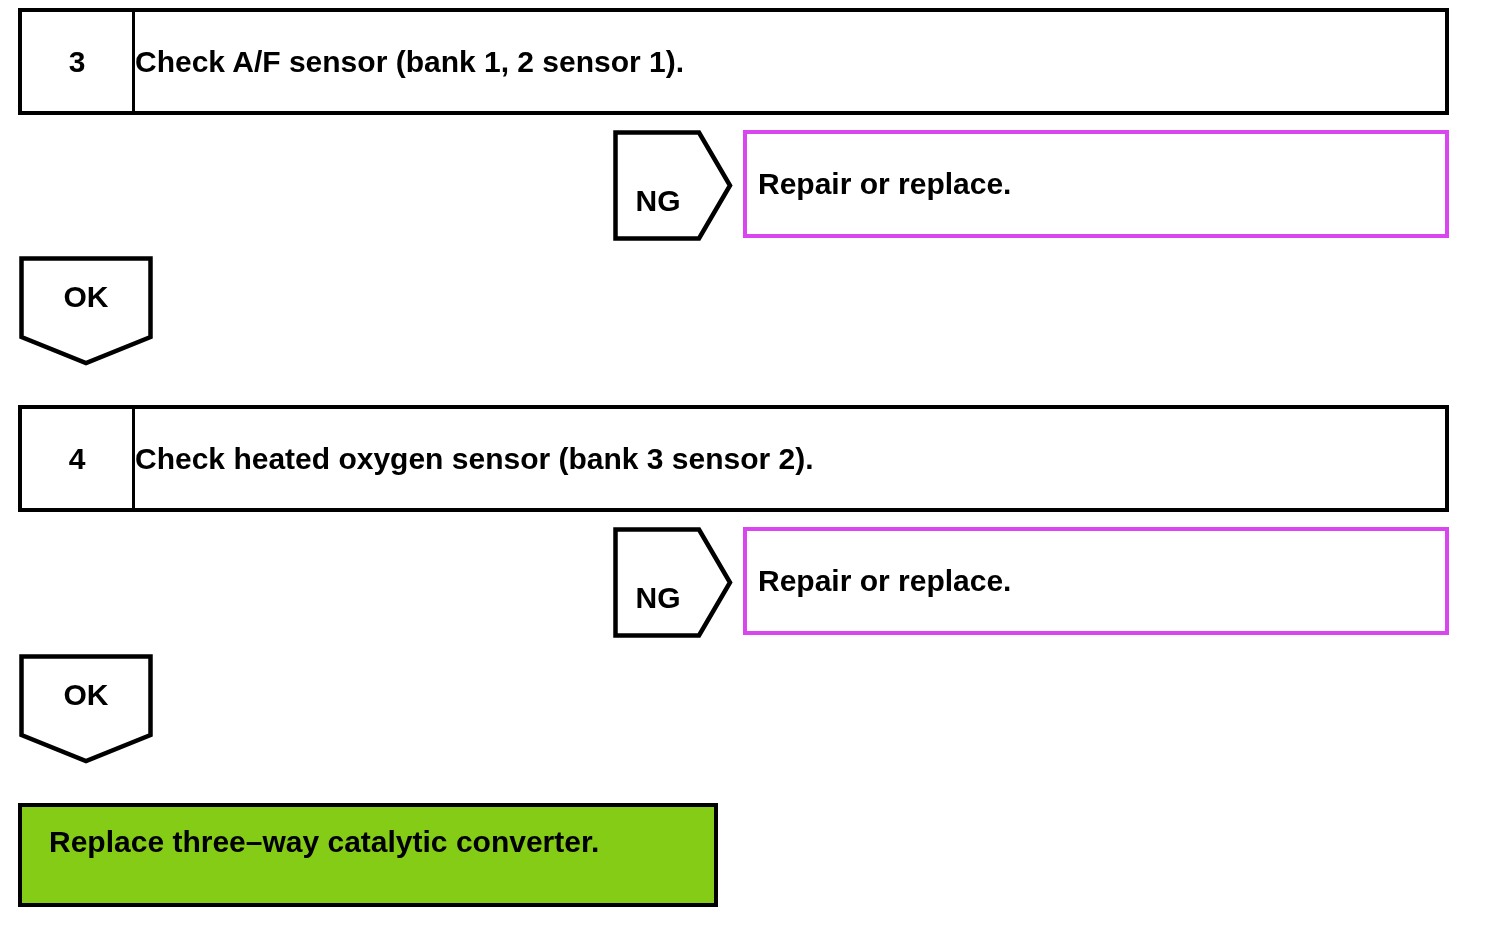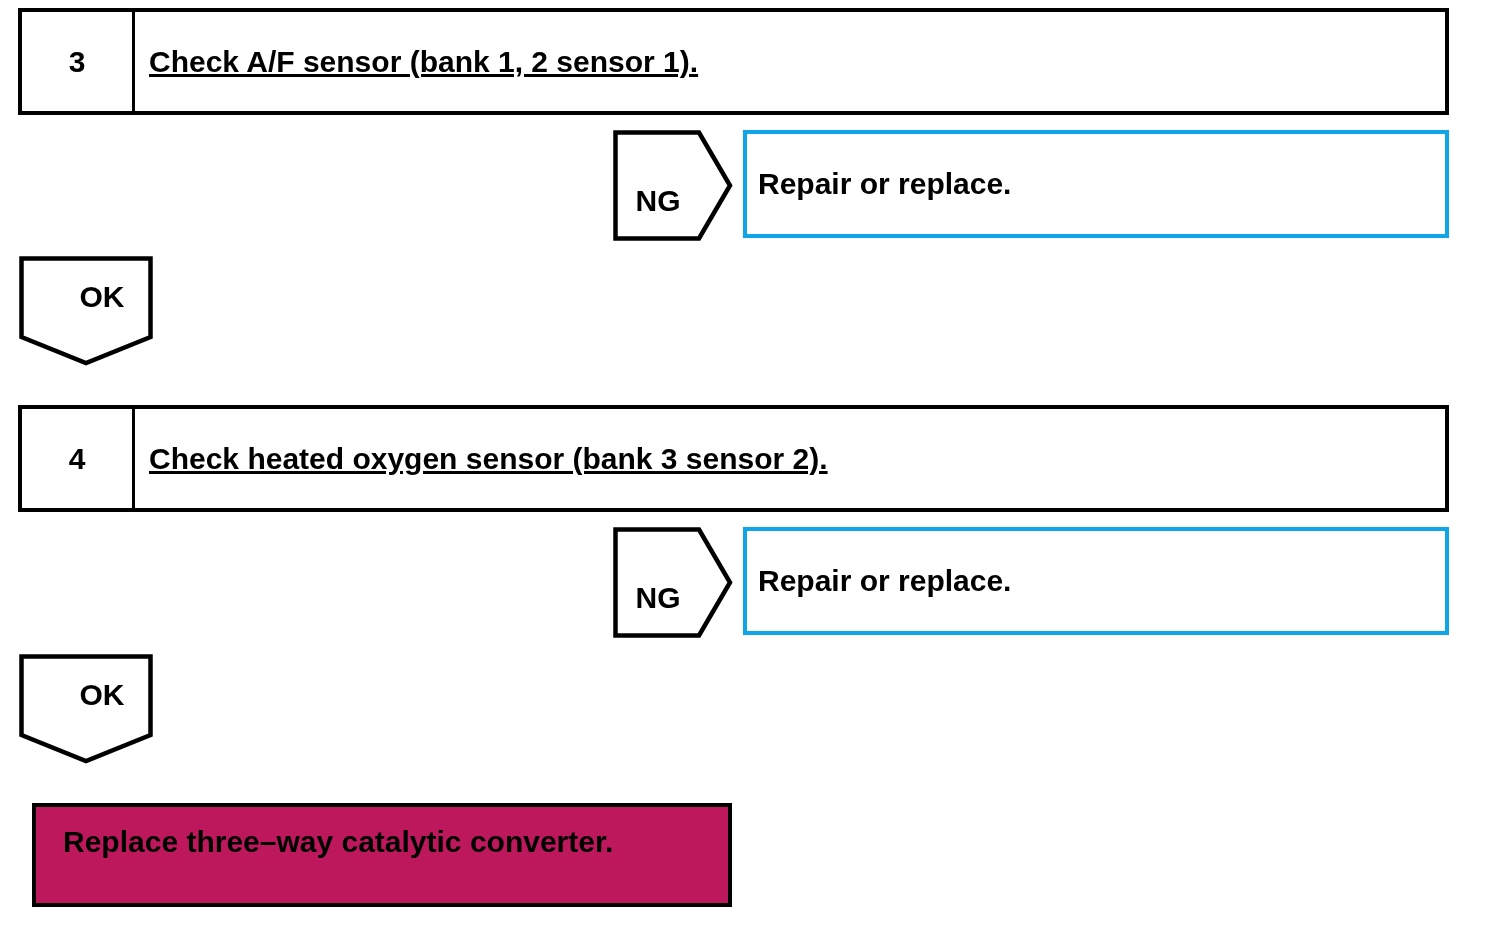--- a/index.html
+++ b/index.html
@@ -33,24 +33,23 @@
     border-right: 3px solid #000000;
     display: flex;
     align-items: center;
     justify-content: center;
     font-size: 30px;
   }
   .step-title {
     flex: 1 1 auto;
     display: flex;
     align-items: center;
-    padding-left: 14px;
+    padding-left: 0;
     font-size: 30px;
     white-space: nowrap;
-    text-decoration: underline;
   }
   
   .ng-shape {
     position: absolute;
     left: 613px;
     width: 120px;
     height: 141px;
   }
   .ng-shape svg { display: block; }
   .ng-label {
@@ -63,21 +62,21 @@
     align-items: center;
     justify-content: center;
     font-size: 30px;
   }
   
   .action-box {
     position: absolute;
     left: 743px;
     width: 706px;
     height: 108px;
-    border: 4px solid #0ea5e9;
+    border: 4px solid #d946ef;
     background: #ffffff;
     display: flex;
     align-items: center;
     padding-left: 11px;
     box-sizing: border-box;
     font-size: 30px;
     white-space: nowrap;
   }
   
   .ok-shape {
@@ -90,31 +89,30 @@
   .ok-label {
     position: absolute;
     left: 0;
     top: 0;
     width: 100%;
     height: 82px;
     display: flex;
     align-items: center;
     justify-content: center;
     font-size: 30px;
-    margin-left: 16px;
   }
   
   .final-box {
     position: absolute;
-    left: 32px;
+    left: 18px;
     top: 803px;
     width: 700px;
     height: 104px;
     border: 4px solid #000000;
-    background: #be185d;
+    background: #84cc16;
     display: flex;
     align-items: center;
     padding-left: 27px;
     padding-bottom: 26px;
     box-sizing: border-box;
     font-size: 30px;
     white-space: nowrap;
   }
 </style>
 </head>

